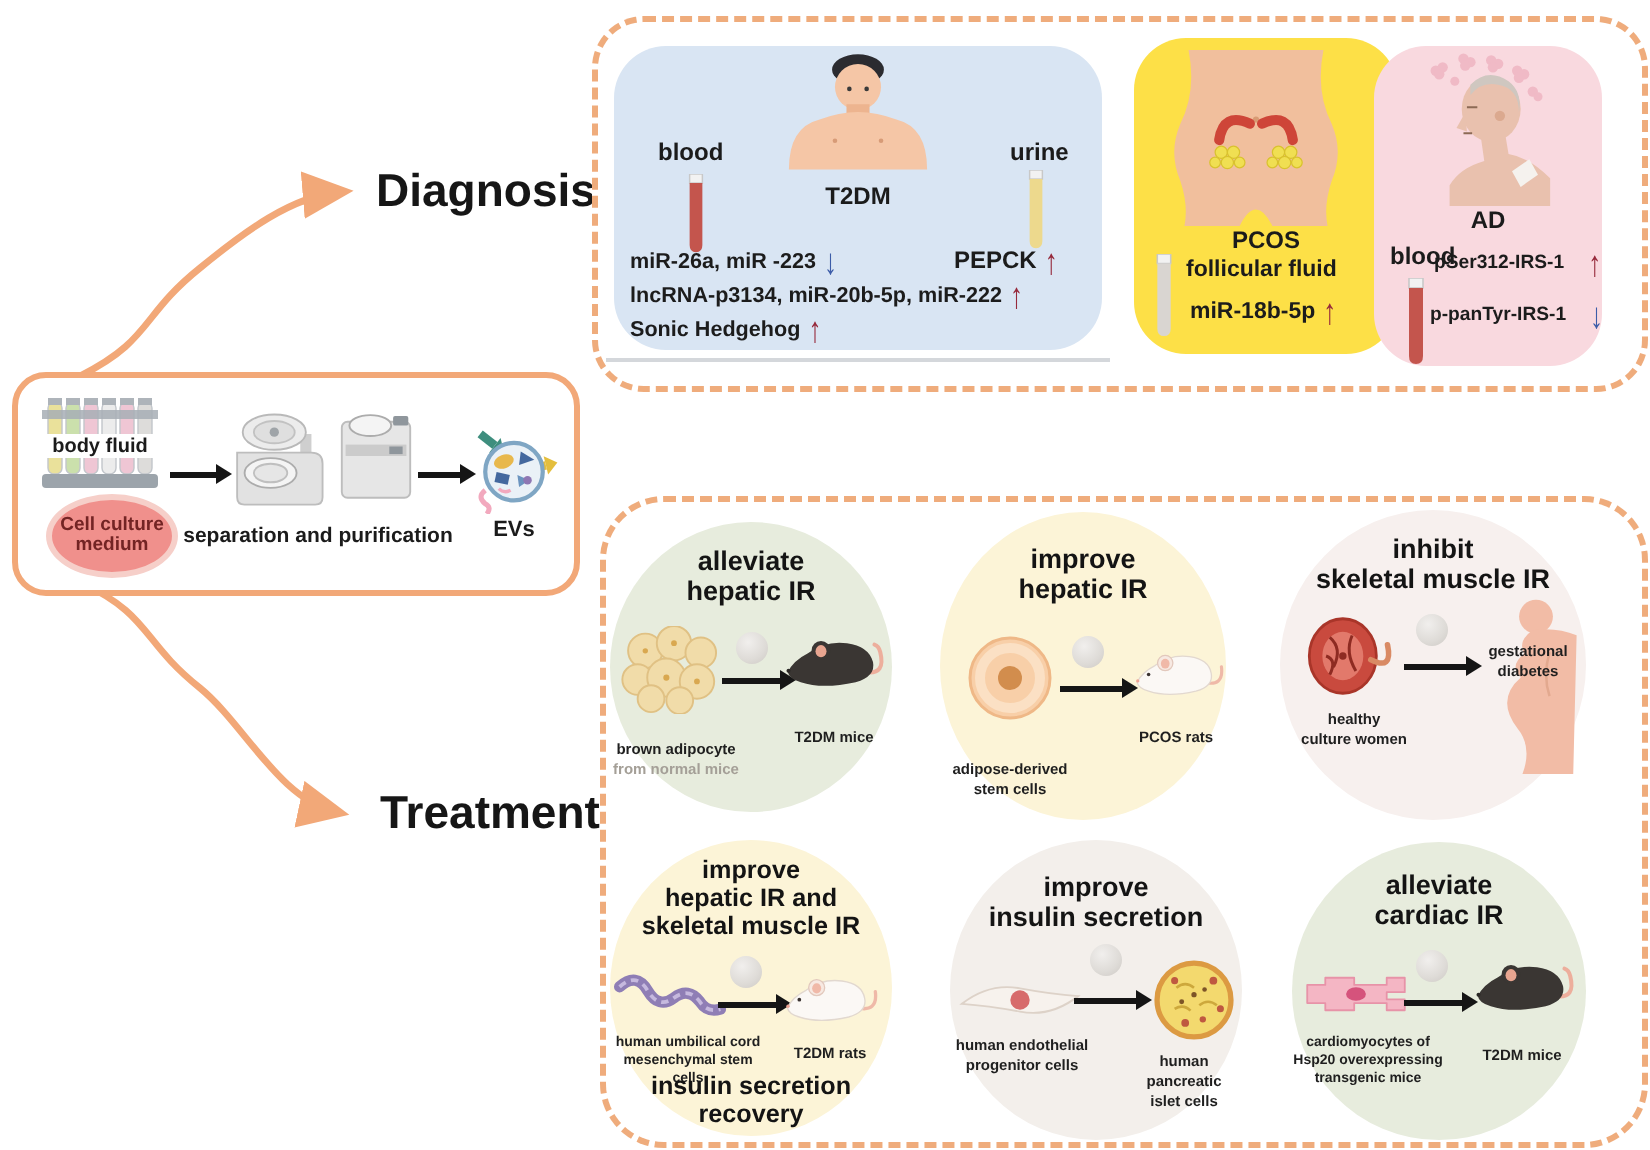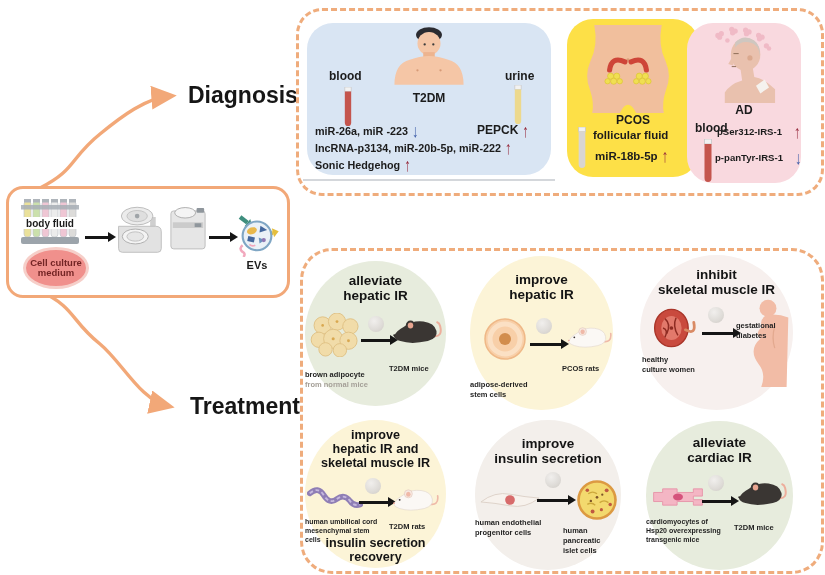--- a/index.html
+++ b/index.html
@@ -35,21 +35,21 @@
   .petri{position:absolute;border-radius:50%;background:#F0908C;border:3px solid #F6CFC9;
     display:flex;align-items:center;justify-content:center;text-align:center;
     font-weight:bold;font-size:9.5px;line-height:1.1;color:#732424;white-space:pre-line;}
 
   
   .circle{position:absolute;border-radius:50%;}
   .c-title{position:absolute;left:0;right:0;text-align:center;font-weight:bold;
     font-size:13.5px;line-height:1.12;white-space:pre-line;color:#141414;}
   .c-title-sm{font-size:12.6px;}
   .c-label{position:absolute;font-weight:bold;font-size:7.5px;line-height:1.3;
-    text-align:left;white-space:pre-line;color:#1f1f1f;}
+    text-align:center;white-space:pre-line;color:#1f1f1f;}
   .c-label-xs{font-size:7px;}
   .c-sub{display:block;color:#A49F97;font-weight:bold;}
   .barrow{position:absolute;height:3px;background:#151515;}
   .barrow::after{content:"";position:absolute;right:-7px;top:-4px;
     border-left:8px solid #151515;border-top:5.5px solid transparent;border-bottom:5.5px solid transparent;}
   .ev-dot{position:absolute;width:16px;height:16px;border-radius:50%;
     background:radial-gradient(circle at 38% 32%, #F1EFED 0%, #DEDBD7 60%, #CDC9C4 100%);}
 </style>
 </head>
 <body>
@@ -225,20 +225,21 @@
       <ellipse cx="24" cy="33" rx="14" ry="8" fill="#F4F4F4" stroke="#ACACAC"></ellipse>
       <ellipse cx="24" cy="33" rx="9" ry="5" fill="#E6E6E6" stroke="#BFBFBF"></ellipse>
     </svg>
     <svg class="abs" style="left:160px;top:14px" width="38" height="50" viewBox="0 0 40 52">
       <rect x="2" y="8" width="36" height="40" rx="3" fill="#E6E6E6" stroke="#BDBDBD"></rect>
       <ellipse cx="17" cy="10" rx="11" ry="5.5" fill="#F4F4F4" stroke="#ACACAC"></ellipse>
       <rect x="29" y="5" width="8" height="5" rx="1" fill="#8F969C"></rect>
       <rect x="4" y="20" width="32" height="6" fill="#CBCBCB"></rect>
       <rect x="27" y="21" width="7" height="4" fill="#8F969C"></rect>
     </svg>
+    <div class="wf-text" style="left:70px;top:73px;width:160px;font-size:10.5px">separation and purification</div>
     <div class="barrow" style="left:200px;top:47px;width:22px"></div>
     <svg class="abs" style="left:226px;top:24px" width="44" height="44" viewBox="0 0 52 52">
       <g transform="rotate(38 12 10)">
           <rect x="4" y="7" width="11" height="5" fill="#3E8E7E"></rect>
           <polygon points="15,4 22,9.5 15,15" fill="#3E8E7E"></polygon>
         </g>
       <g transform="rotate(-14 44 24)">
           <rect x="36" y="21" width="9" height="5" fill="#E4BE3D"></rect>
           <polygon points="45,18 52,23.5 45,29" fill="#E4BE3D"></polygon>
         </g>

